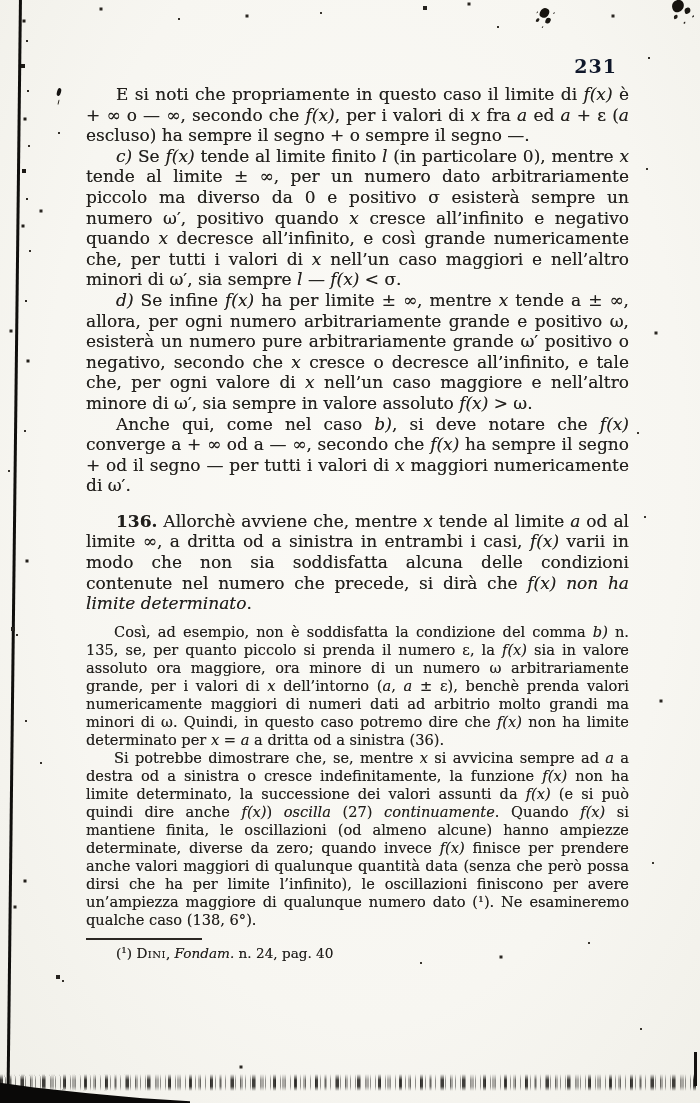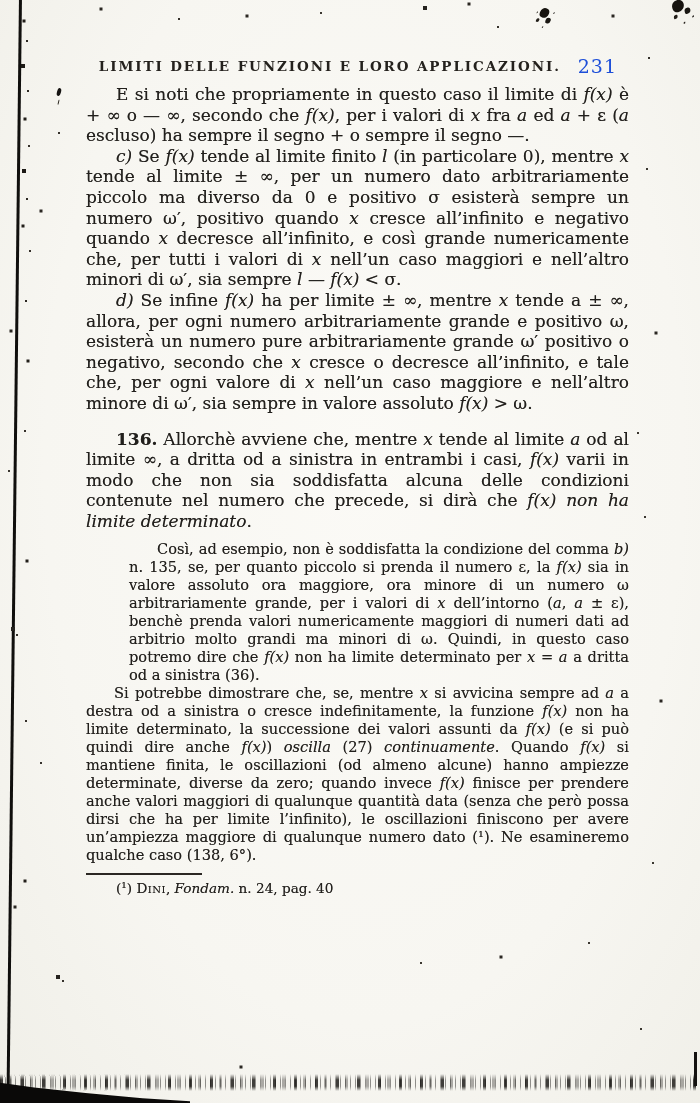--- a/index.html
+++ b/index.html
@@ -11,31 +11,31 @@
     color:#211f1c;
   }
   
   .runhead{position:absolute;left:86px;top:55px;width:543px;height:22px;}
   .runhead .title{
     position:absolute;left:50%;top:3px;transform:translateX(-56%);
     font-size:13.5px;font-weight:bold;letter-spacing:1.9px;white-space:nowrap;
     color:#24211d;
   }
   .runhead .pagenum{
-    position:absolute;right:12px;top:0;font-size:19px;font-weight:normal;
-    letter-spacing:1px;color:#1d4ed8;
+    position:absolute;right:12px;top:0;font-size:19px;font-weight:bold;
+    letter-spacing:1px;color:#0f172a;
   }
   
   .content{position:absolute;left:86px;top:84px;width:543px;}
   .content p{margin:0;text-align:justify;text-indent:30px;
     text-shadow:0 0 .4px rgba(20,16,12,.55);}
   p.large{font-size:17px;line-height:20.6px;}
   p.small{font-size:14.6px;line-height:18px;text-indent:28px;}
   p.sec136{margin-top:15px;}
-  p.small-first{margin-top:9px;margin-left:43px;}
+  p.small-first{margin-top:9px;}
   .content i{font-style:italic;}
   .content b{font-weight:bold;}
   
   .footnote-rule{margin:9px 0 5px 0;width:116px;height:2px;background:#2b2723;}
   .footnote{font-size:13.6px;line-height:17px;text-indent:34px;margin:0;
     text-shadow:0 0 .4px rgba(20,16,12,.5);}
   .footnote .sc{font-variant:small-caps;letter-spacing:.5px;margin-top:36px;}
   .footnote .it{font-style:italic;}
   
   .edge-line{position:absolute;left:19px;top:-4px;width:2.5px;height:1094px;
@@ -78,28 +78,28 @@
     27px 90px 0 0 #2c2822, 24px 118px 0 .5px #221f1a, 28px 145px 0 0 #35302a,
     23px 170px 0 1px #1c1915, 26px 198px 0 0 #2c2822, 22px 225px 0 .5px #221f1a,
     29px 250px 0 0 #35302a, 25px 300px 0 0 #2c2822, 27px 360px 0 .5px #221f1a,
     24px 430px 0 0 #35302a, 26px 560px 0 .5px #221f1a, 25px 720px 0 0 #35302a,
     24px 880px 0 .5px #221f1a;}
 </style>
 </head>
 <body>
 
 <div class="runhead">
-  <span class="title">LIMITI DELLE FUNZIONI E LORO APPLICAZIONI.</span>
   <span class="pagenum">231</span>
 </div>
 
 <div class="content">
   <p class="large">E si noti che propriamente in questo caso il limite di <i>f(x)</i> è + ∞ o — ∞, secondo che <i>f(x)</i>, per i valori di <i>x</i> fra <i>a</i> ed <i>a</i> + ε (<i>a</i> escluso) ha sempre il segno + o sempre il segno —.</p>
   <p class="large"><i>c)</i> Se <i>f(x)</i> tende al limite finito <i>l</i> (in particolare 0), mentre <i>x</i> tende al limite ± ∞, per un numero dato arbitrariamente piccolo ma diverso da 0 e positivo σ esisterà sempre un numero ω′, positivo quando <i>x</i> cresce all’infinito e negativo quando <i>x</i> decresce all’infinito, e così grande numericamente che, per tutti i valori di <i>x</i> nell’un caso maggiori e nell’altro minori di ω′, sia sempre <i>l</i> — <i>f(x)</i> &lt; σ.</p>
   <p class="large"><i>d)</i> Se infine <i>f(x)</i> ha per limite ± ∞, mentre <i>x</i> tende a ± ∞, allora, per ogni numero arbitrariamente grande e positivo ω, esisterà un numero pure arbitrariamente grande ω′ positivo o negativo, secondo che <i>x</i> cresce o decresce all’infinito, e tale che, per ogni valore di <i>x</i> nell’un caso maggiore e nell’altro minore di ω′, sia sempre in valore assoluto <i>f(x)</i> &gt; ω.</p>
+  <p class="large">Anche qui, come nel caso <i>b)</i>, si deve notare che <i>f(x)</i> converge a + ∞ od a — ∞, secondo che <i>f(x)</i> ha sempre il segno + od il segno — per tutti i valori di <i>x</i> maggiori numericamente di ω′.</p>
   <p class="large sec136"><b>136.</b> Allorchè avviene che, mentre <i>x</i> tende al limite <i>a</i> od al limite ∞, a dritta od a sinistra in entrambi i casi, <i>f(x)</i> varii in modo che non sia soddisfatta alcuna delle condizioni contenute nel numero che precede, si dirà che <i>f(x)</i> <i>non ha limite determinato</i>.</p>
   <p class="small small-first">Così, ad esempio, non è soddisfatta la condizione del comma <i>b)</i> n. 135, se, per quanto piccolo si prenda il numero ε, la <i>f(x)</i> sia in valore assoluto ora maggiore, ora minore di un numero ω arbitrariamente grande, per i valori di <i>x</i> dell’intorno (<i>a</i>, <i>a</i> ± ε), benchè prenda valori numericamente maggiori di numeri dati ad arbitrio molto grandi ma minori di ω. Quindi, in questo caso potremo dire che <i>f(x)</i> non ha limite determinato per <i>x</i> = <i>a</i> a dritta od a sinistra (36).</p>
   <p class="small">Si potrebbe dimostrare che, se, mentre <i>x</i> si avvicina sempre ad <i>a</i> a destra od a sinistra o cresce indefinitamente, la funzione <i>f(x)</i> non ha limite determinato, la successione dei valori assunti da <i>f(x)</i> (e si può quindi dire anche <i>f(x)</i>) <i>oscilla</i> (27) <i>continuamente</i>. Quando <i>f(x)</i> si mantiene finita, le oscillazioni (od almeno alcune) hanno ampiezze determinate, diverse da zero; quando invece <i>f(x)</i> finisce per prendere anche valori maggiori di qualunque quantità data (senza che però possa dirsi che ha per limite l’infinito), le oscillazioni finiscono per avere un’ampiezza maggiore di qualunque numero dato (¹). Ne esamineremo qualche caso (138, 6°).</p>
 
   <div class="footnote-rule"></div>
   <p class="footnote"><span>(¹) </span><span class="sc">Dini</span><span>, </span><span class="it">Fondam.</span><span> n. 24, pag. 40</span></p>
 </div>
 
 <div class="edge-line"></div>
 <div class="specks2"></div>

